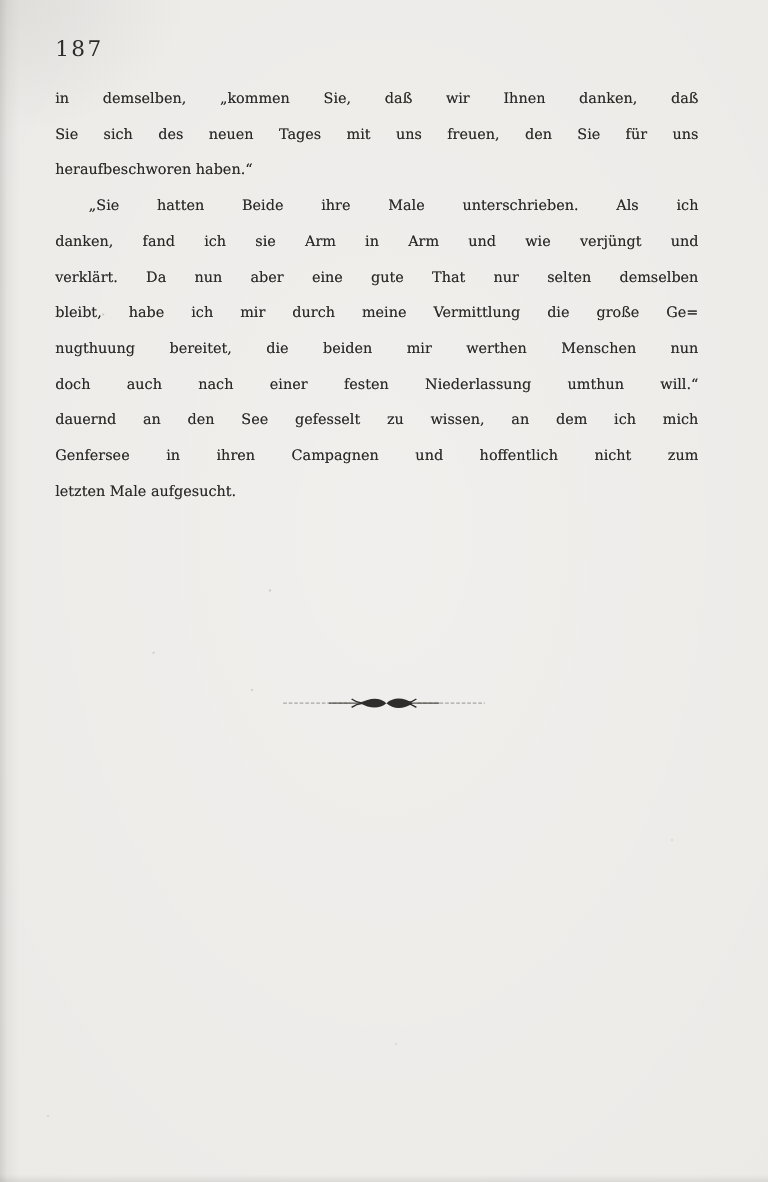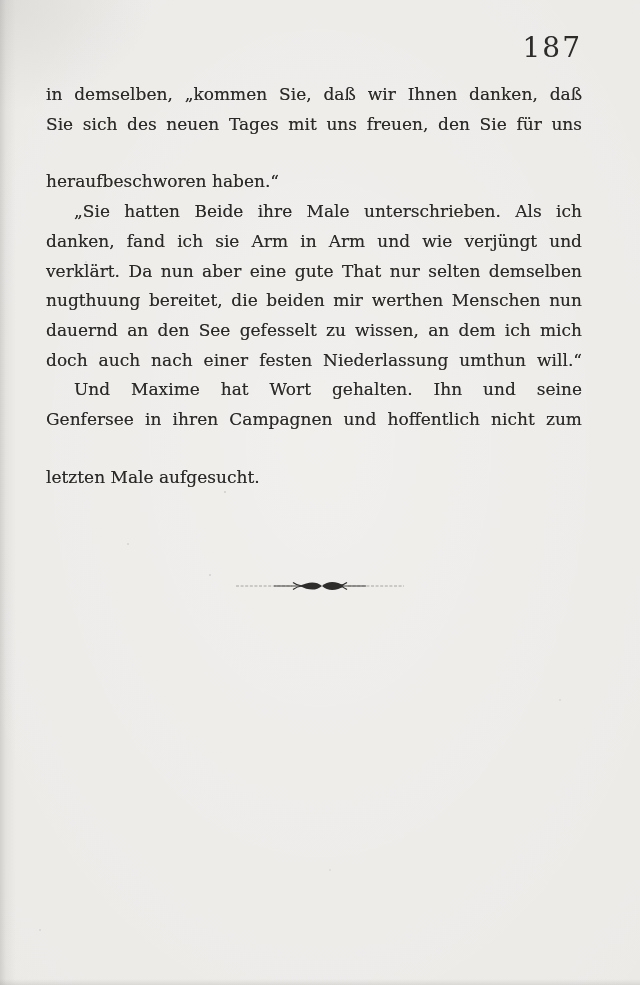--- a/index.html
+++ b/index.html
@@ -29,43 +29,43 @@
       radial-gradient(2px 2px at 560px 700px, rgba(60,60,58,0.16), rgba(60,60,58,0) 70%),
       radial-gradient(2px 2px at 330px 870px, rgba(60,60,58,0.14), rgba(60,60,58,0) 70%),
       radial-gradient(2px 2px at 40px 930px, rgba(60,60,58,0.18), rgba(60,60,58,0) 70%),
       radial-gradient(640px 985px at 50% 45%, rgba(255,255,255,0.25), rgba(255,255,255,0) 80%);
   }
   .page-number {
     position: absolute;
     top: 31px;
     left: 46px;
     width: 536px;
-    text-align: right;
-    font-size: 28px;
+    text-align: left;
+    font-size: 18px;
     letter-spacing: 2px;
     color: #2c2b29;
   }
   .text-block {
     position: absolute;
-    top: 80px;
+    top: 68px;
     left: 46px;
     width: 536px;
     color: #2a2927;
-    font-size: 17px;
+    font-size: 12px;
     line-height: 29.7px;
     text-shadow: 0 0 0.5px rgba(42,41,39,0.55);
   }
   .line {
     width: 536px;
     text-align: justify;
     text-align-last: justify;
     white-space: nowrap;
   }
   .line.indent { padding-left: 28px; }
-  .line.last { text-align-last: left; white-space: normal; margin-top: 28px; }
+  .line.last { text-align-last: left; white-space: normal; }
   .divider {
     position: absolute;
     top: 578px;
     left: 234px;
     width: 172px;
     height: 16px;
   }
   .divider svg { display: block; }
 </style>
 </head>
@@ -80,27 +80,27 @@
     <div>
       <div class="line">in demselben, „kommen Sie, daß wir Ihnen danken, daß</div>
       <div class="line">Sie sich des neuen Tages mit uns freuen, den Sie für uns</div>
       <div class="line last">heraufbeschworen haben.“</div>
     </div>
 
     <div>
       <div class="line indent">„Sie hatten Beide ihre Male unterschrieben.  Als ich</div>
       <div class="line">danken, fand ich sie Arm in Arm und wie verjüngt und</div>
       <div class="line">verklärt.  Da nun aber eine gute That nur selten demselben</div>
+      <div class="line">bleibt, habe ich mir durch meine Vermittlung die große Ge=</div>
       <div class="line">nugthuung bereitet, die beiden mir werthen Menschen nun</div>
+      <div class="line">doch auch nach einer festen Niederlassung umthun will.“</div>
       <div class="line">dauernd an den See gefesselt zu wissen, an dem ich mich</div>
-      <div class="line">doch auch nach einer festen Niederlassung umthun will.“</div>
     </div>
 
     <div>
-      <div class="line indent">Und Maxime hat Wort gehalten.  Ihn und seine</div>
       <div class="line">Genfersee in ihren Campagnen und hoffentlich nicht zum</div>
       <div class="line last">letzten Male aufgesucht.</div>
     </div>
   </div>
 
   <div class="divider">
     <svg width="172" height="16" viewBox="0 0 172 16" xmlns="http://www.w3.org/2000/svg">
 
       <line x1="2" y1="8" x2="58" y2="8" stroke="#8f8c86" stroke-width="1" stroke-dasharray="3,1.6" opacity="0.75"></line>
       <line x1="114" y1="8" x2="170" y2="8" stroke="#8f8c86" stroke-width="1" stroke-dasharray="3,1.6" opacity="0.75"></line>

